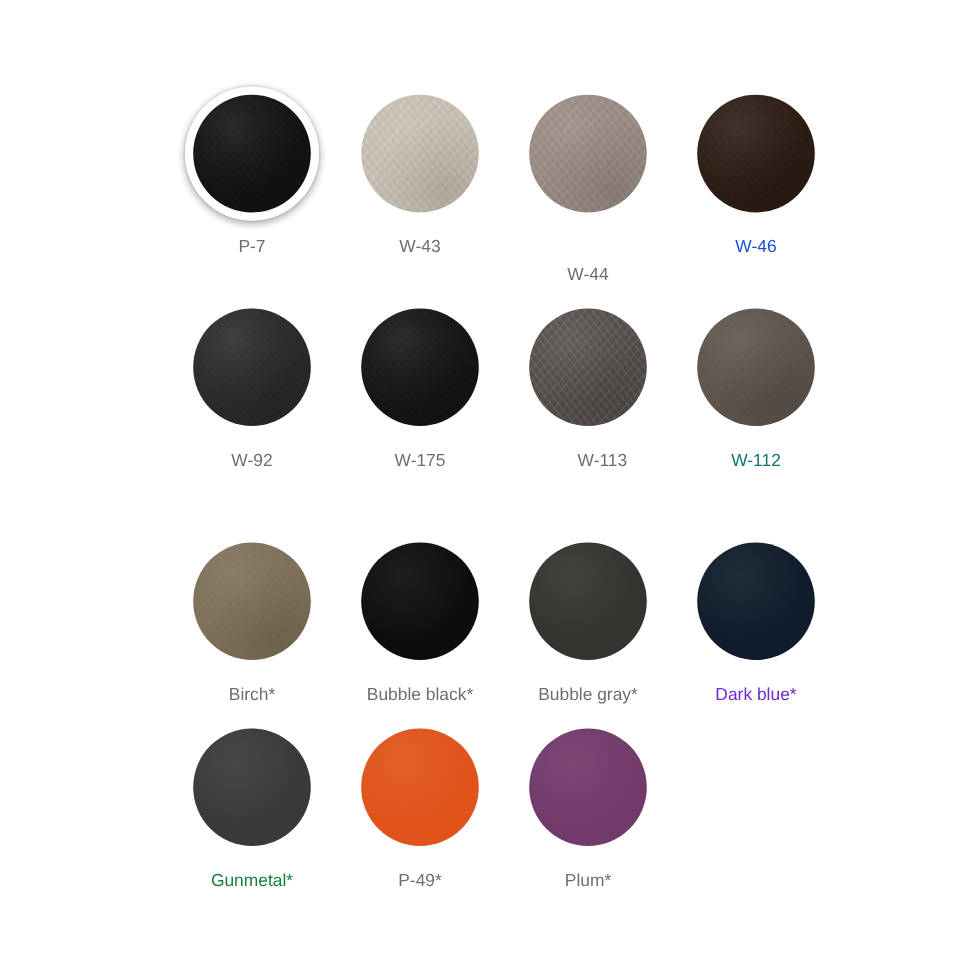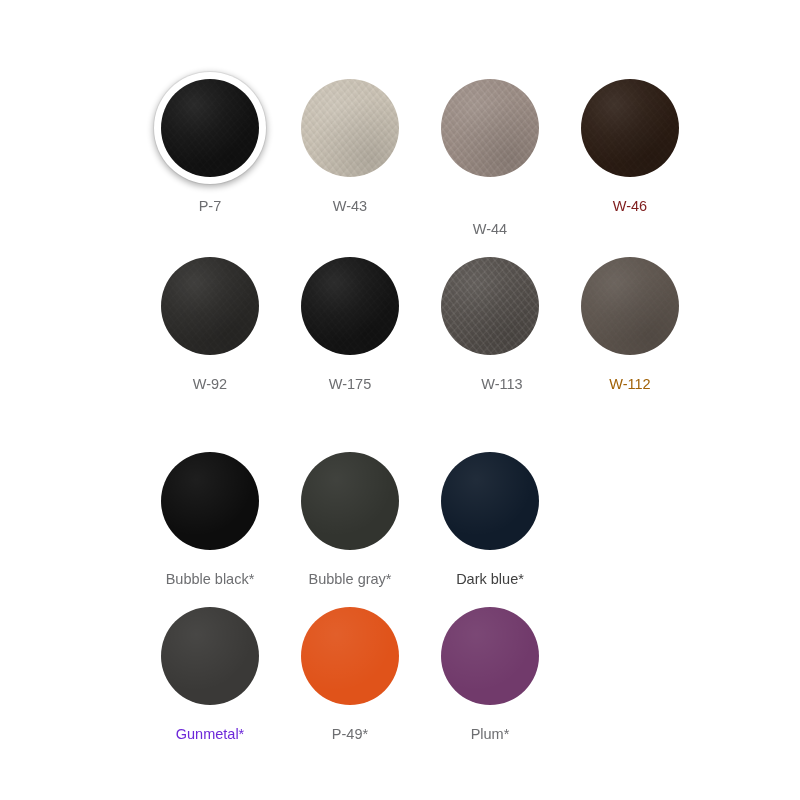--- a/index.html
+++ b/index.html
@@ -135,21 +135,21 @@
       <div class="swatch-cell" data-selected="false">
         <div class="swatch-disc-wrap">
           <div class="swatch-disc" data-texture="leather" style="background-color: rgb(156, 141, 133);"></div>
         </div>
         <div class="swatch-label" style="color: rgb(109, 110, 113); margin-top: 36px;">W-44</div>
       </div>
       <div class="swatch-cell" data-selected="false">
         <div class="swatch-disc-wrap">
           <div class="swatch-disc" data-texture="smooth" style="background-color: rgb(44, 29, 20);"></div>
         </div>
-        <div class="swatch-label" style="color: #7f1d1d;">W-46</div>
+        <div class="swatch-label" style="color: #1d4ed8;">W-46</div>
       </div>
     </div>
 
     <div class="swatch-row">
       <div class="swatch-cell" data-selected="false">
         <div class="swatch-disc-wrap">
           <div class="swatch-disc" data-texture="smooth" style="background-color: rgb(43, 42, 40);"></div>
         </div>
         <div class="swatch-label" style="color: rgb(109, 110, 113);">W-92</div>
       </div>
@@ -162,53 +162,59 @@
       <div class="swatch-cell" data-selected="false">
         <div class="swatch-disc-wrap">
           <div class="swatch-disc" data-texture="crosshatch" style="background-color: rgb(85, 80, 76);"></div>
         </div>
         <div class="swatch-label" style="color: rgb(109, 110, 113); margin-left: 24px;">W-113</div>
       </div>
       <div class="swatch-cell" data-selected="false">
         <div class="swatch-disc-wrap">
           <div class="swatch-disc" data-texture="smooth" style="background-color: rgb(93, 84, 77);"></div>
         </div>
-        <div class="swatch-label" style="color: #a16207;">W-112</div>
+        <div class="swatch-label" style="color: #0f766e;">W-112</div>
       </div>
     </div>
   </div>
 
   <div class="swatch-group">
     <div class="swatch-row">
       <div class="swatch-cell" data-selected="false">
         <div class="swatch-disc-wrap">
+          <div class="swatch-disc" data-texture="smooth" style="background-color: rgb(126, 112, 89);"></div>
+        </div>
+        <div class="swatch-label" style="color: rgb(109, 110, 113);">Birch*</div>
+      </div>
+      <div class="swatch-cell" data-selected="false">
+        <div class="swatch-disc-wrap">
           <div class="swatch-disc" data-texture="flat" style="background-color: rgb(13, 13, 13);"></div>
         </div>
         <div class="swatch-label" style="color: rgb(109, 110, 113);">Bubble black*</div>
       </div>
       <div class="swatch-cell" data-selected="false">
         <div class="swatch-disc-wrap">
           <div class="swatch-disc" data-texture="flat" style="background-color: rgb(50, 52, 47);"></div>
         </div>
         <div class="swatch-label" style="color: rgb(109, 110, 113); text-align: center;">Bubble gray*</div>
       </div>
       <div class="swatch-cell" data-selected="false">
         <div class="swatch-disc-wrap">
           <div class="swatch-disc" data-texture="flat" style="background-color: rgb(16, 28, 43);"></div>
         </div>
-        <div class="swatch-label" style="color: #404040;">Dark blue*</div>
+        <div class="swatch-label" style="color: #6d28d9;">Dark blue*</div>
       </div>
     </div>
 
     <div class="swatch-row">
       <div class="swatch-cell" data-selected="false">
         <div class="swatch-disc-wrap">
           <div class="swatch-disc" data-texture="flat" style="background-color: rgb(58, 57, 55);"></div>
         </div>
-        <div class="swatch-label" style="color: #6d28d9;">Gunmetal*</div>
+        <div class="swatch-label" style="color: #15803d;">Gunmetal*</div>
       </div>
       <div class="swatch-cell" data-selected="false">
         <div class="swatch-disc-wrap">
           <div class="swatch-disc" data-texture="flat" style="background-color: rgb(224, 83, 26);"></div>
         </div>
         <div class="swatch-label" style="color: rgb(109, 110, 113);">P-49*</div>
       </div>
       <div class="swatch-cell" data-selected="false">
         <div class="swatch-disc-wrap">
           <div class="swatch-disc" data-texture="flat" style="background-color: rgb(113, 58, 107);"></div>

